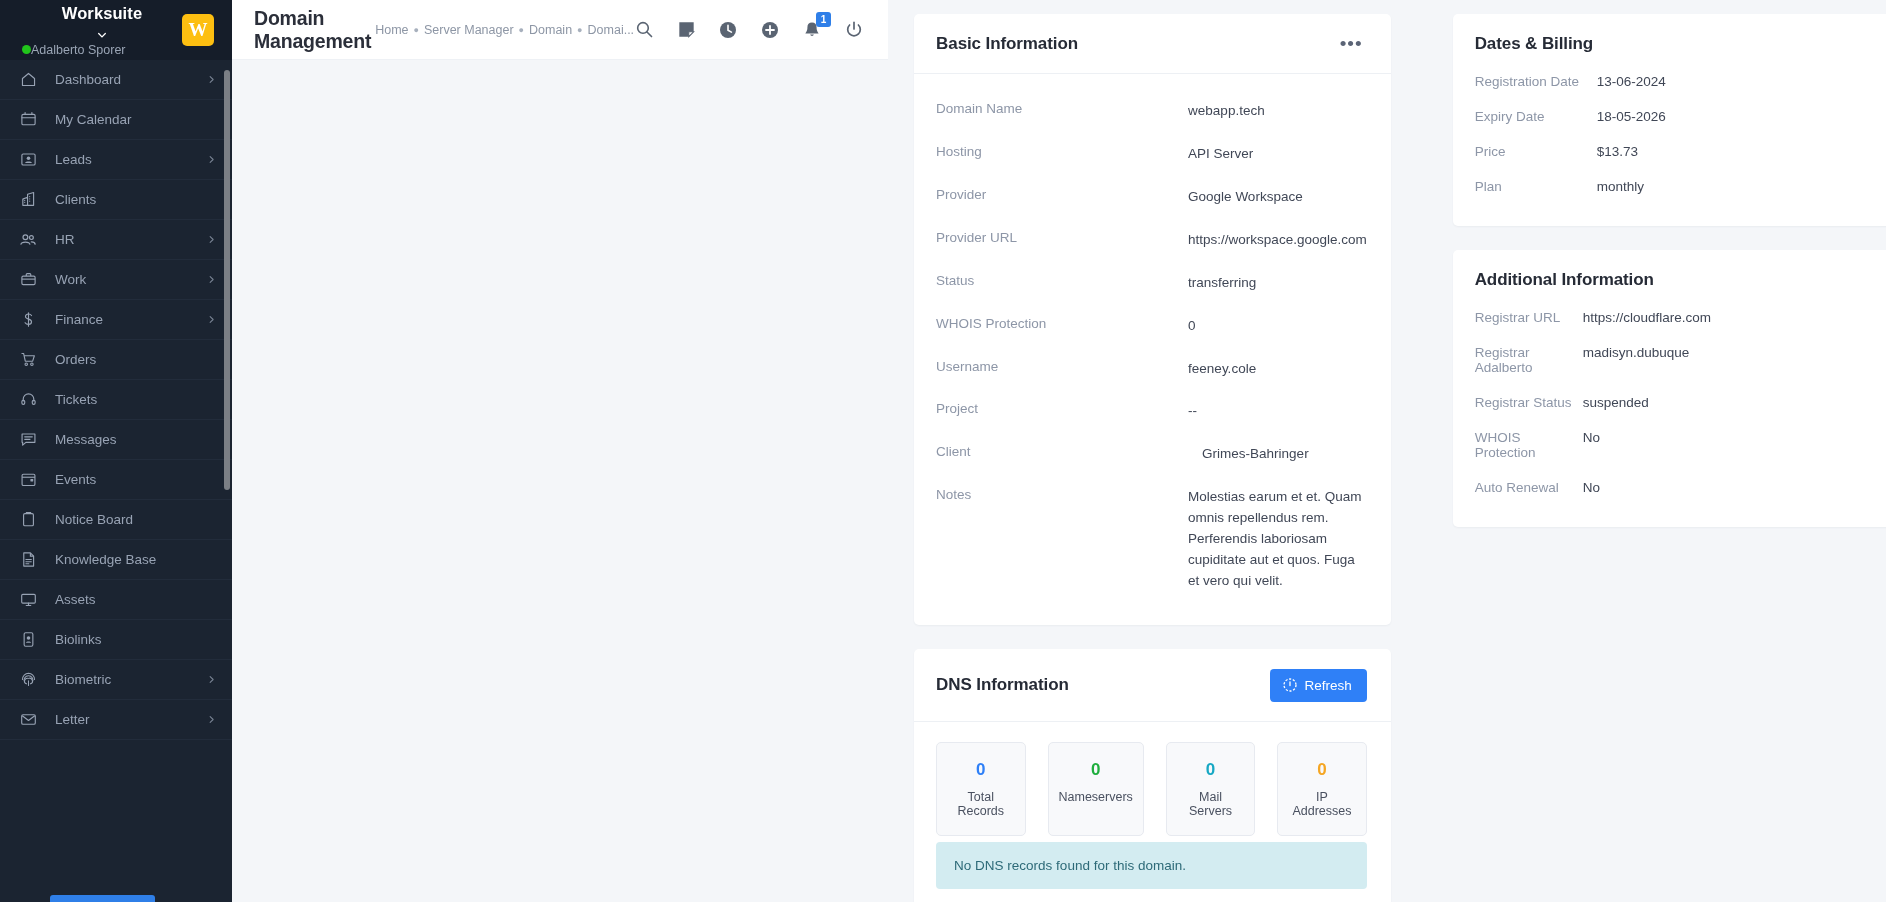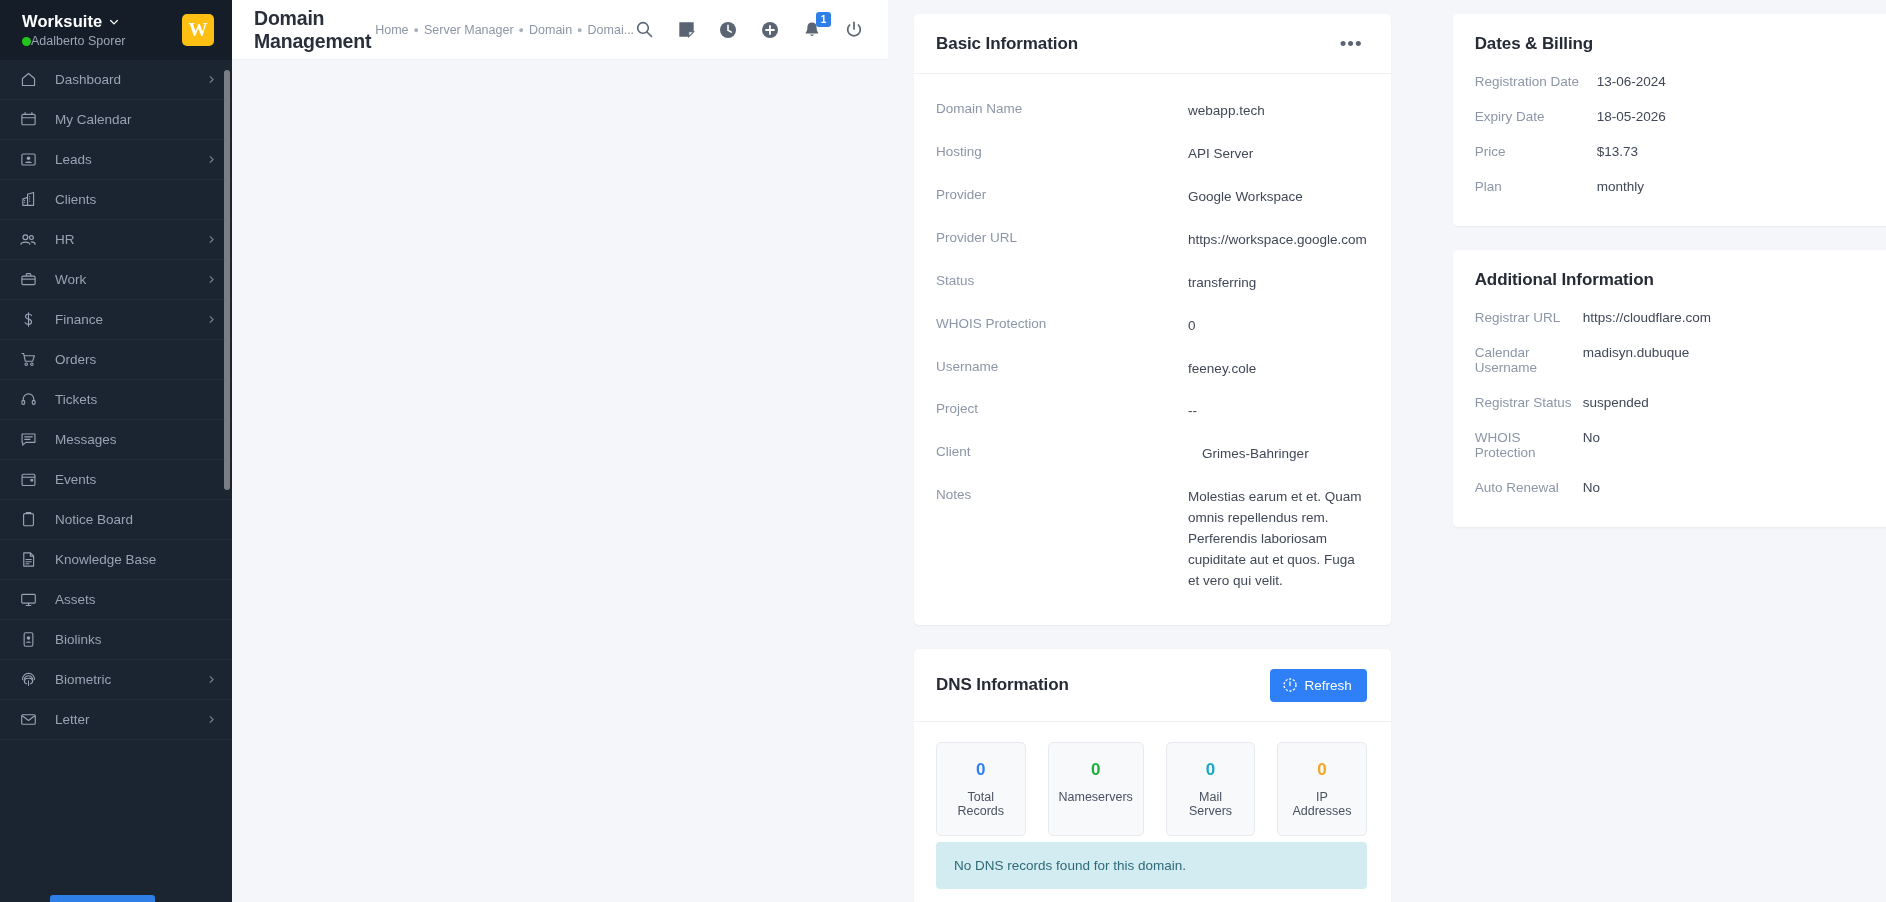--- a/index.html
+++ b/index.html
@@ -21,21 +21,21 @@
     position: relative;
     height: 902px;
   }
   .brand {
     height: 60px; flex: 0 0 60px;
     display: flex; align-items: center;
     padding: 0 18px 0 22px;
     background: #151d29;
   }
   .brand-texts { flex: 1 1 auto; }
-  .brand-row1 { display: flex; align-items: center; gap: 7px; }
+  .brand-row1 { display: flex; align-items: center; gap: 7px; flex-direction: column; }
   .brand-name { color: #ffffff; font-size: 16.5px; font-weight: bold; letter-spacing: .1px; }
   .chev-sm { width: 10px; height: 10px; display: block; }
   .brand-row2 { display: flex; align-items: center; margin-top: 3px; }
   .dot-online { width: 9px; height: 9px; border-radius: 50%; background: #21c51b; display: block; }
   .brand-user { color: #9aa5b5; font-size: 12.5px; }
   .brand-logo {
     width: 32px; height: 32px; border-radius: 5px;
     background: #fdbf11;
     display: flex; align-items: center; justify-content: center;
     color: #fff; font-weight: bold; font-size: 19px;
@@ -578,21 +578,21 @@
         <section class="card addl-card">
           <div class="rt-head">
             <span class="card-title">Additional Information</span>
           </div>
           <div class="rt-card-body" id="addl-rows">
               <div class="rt-row">
                 <div class="rt-key">Registrar URL</div>
                 <div class="rt-val">https://cloudflare.com</div>
               </div>
               <div class="rt-row">
-                <div class="rt-key">Calendar Username</div>
+                <div class="rt-key">Registrar Adalberto</div>
                 <div class="rt-val">madisyn.dubuque</div>
               </div>
               <div class="rt-row">
                 <div class="rt-key">Registrar Status</div>
                 <div class="rt-val">suspended</div>
               </div>
               <div class="rt-row">
                 <div class="rt-key">WHOIS Protection</div>
                 <div class="rt-val">No</div>
               </div>

